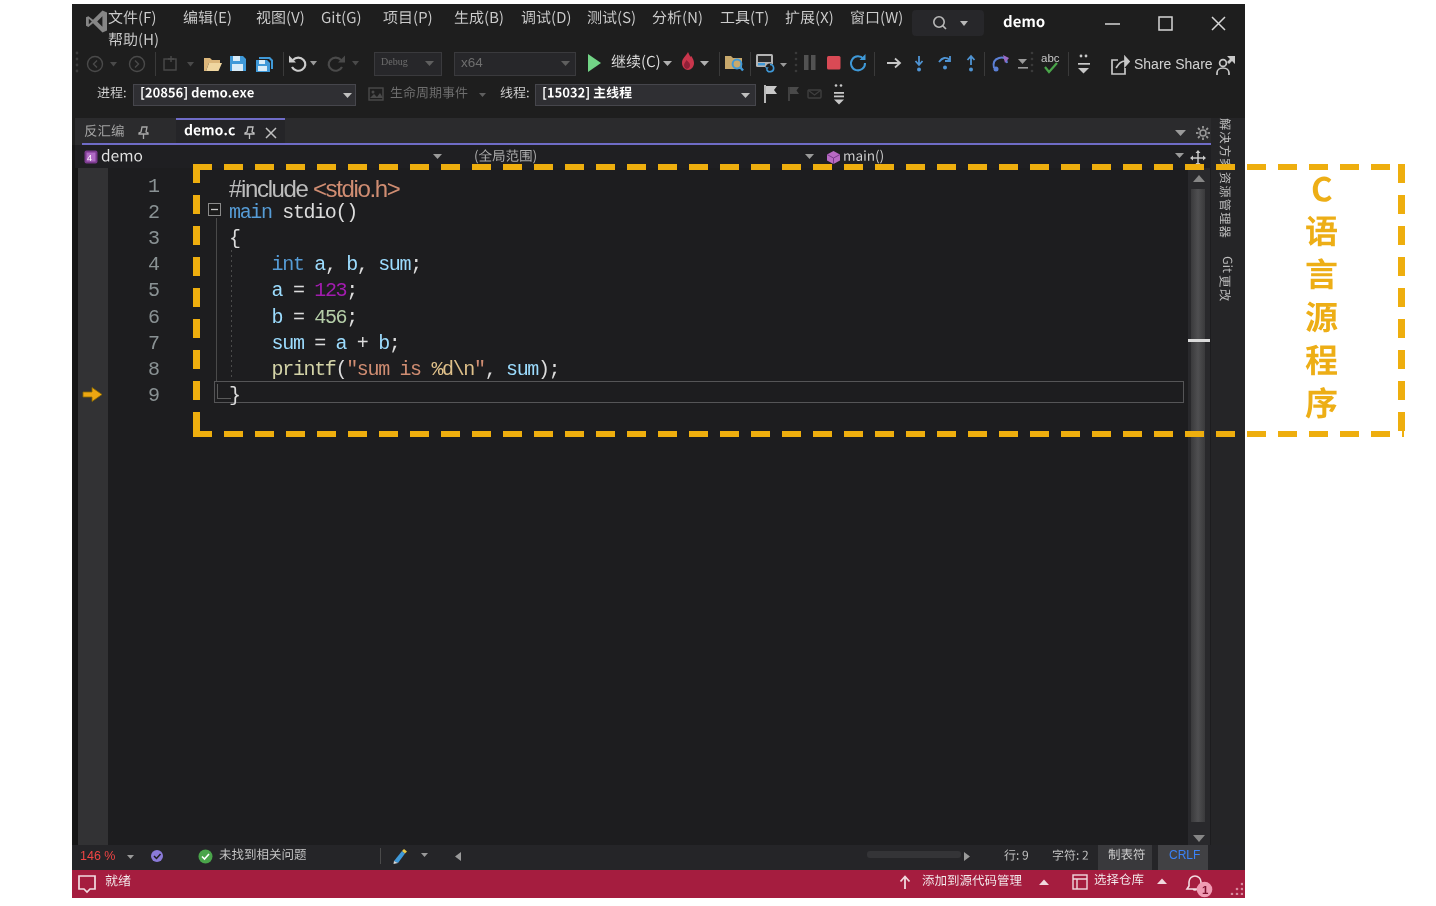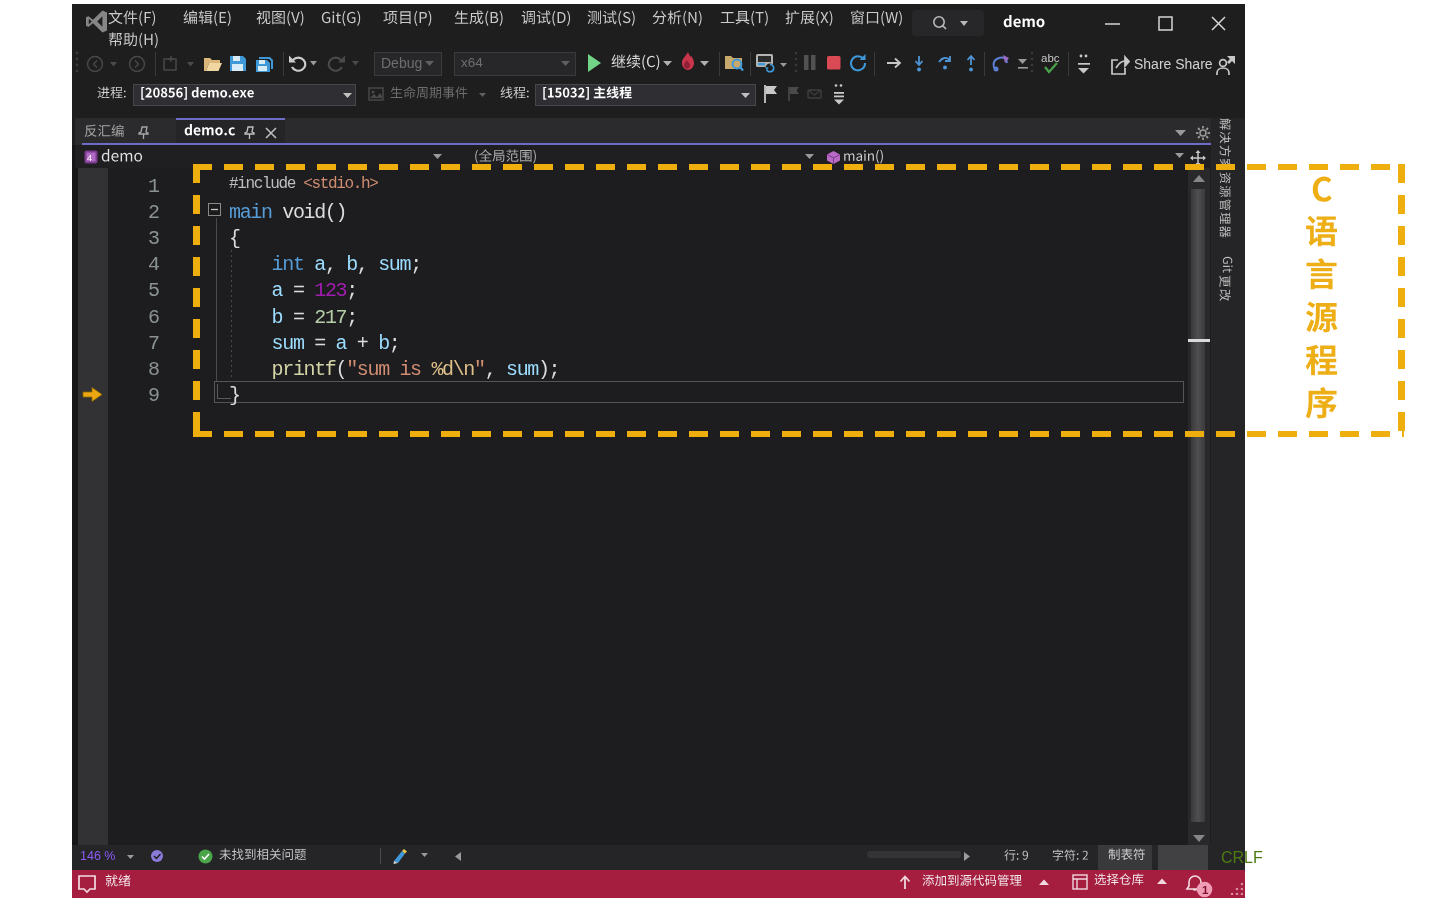--- a/index.html
+++ b/index.html
@@ -286,21 +286,21 @@
 <div style="position:absolute;left:283px;top:52px;width:1px;height:24px;z-index:6;background:#3a3a3a"></div>
 <svg style="position:absolute;left:288px;top:53px;z-index:6;" width="82" height="22" viewBox="0 0 82 22">
     <path d="M5 7 A7 6.5 0 1 1 4 14" fill="none" stroke="#cdcdcd" stroke-width="2.2"></path>
     <path d="M1 2.5v7h7z" fill="#cdcdcd"></path>
     <path d="M22 8l3.5 4.5 3.5-4.5z" fill="#9a9a9a"></path>
     <path d="M53 7 A7 6.5 0 1 0 54 14" fill="none" stroke="#4a4a4a" stroke-width="2.2"></path>
     <path d="M57 2.5v7h-7z" fill="#4a4a4a"></path>
     <path d="M64 8l3.5 4.5 3.5-4.5z" fill="#4a4a4a"></path>
   </svg>
 <div style="position:absolute;left:374px;top:52px;width:68px;height:24px;z-index:6;background:#27272a;border:1px solid #3a3a3d"></div>
-<div style="position:absolute;left:381px;top:56px;z-index:7;font-family:Liberation Sans, sans-serif;font-size:14px;color:#6e6e6e;font-weight:400;letter-spacing:0px;white-space:pre;line-height:1.1">Debug</div>
+<div style="position:absolute;left:381px;top:56px;z-index:7;font-family:Liberation Serif, serif;font-size:10px;color:#6e6e6e;font-weight:400;letter-spacing:0px;white-space:pre;line-height:1.1">Debug</div>
 <svg style="position:absolute;left:424px;top:60px;z-index:7;" width="12" height="10" viewBox="0 0 12 10">
     <path d="M1 1l4.5 5L10 1z" fill="#5f5f5f"></path>
   </svg>
 <div style="position:absolute;left:454px;top:52px;width:122px;height:24px;z-index:6;background:#27272a;border:1px solid #3a3a3d"></div>
 <div style="position:absolute;left:461px;top:56px;z-index:7;font-family:'Liberation Sans',sans-serif;font-size:13.5px;color:#6e6e6e;font-weight:400;letter-spacing:0px;white-space:pre;line-height:1.1">x64</div>
 <svg style="position:absolute;left:560px;top:60px;z-index:7;" width="12" height="10" viewBox="0 0 12 10">
     <path d="M1 1l4.5 5L10 1z" fill="#5f5f5f"></path>
   </svg>
 <svg style="position:absolute;left:586px;top:53px;z-index:6;" width="16" height="20" viewBox="0 0 16 20">
     <path d="M2 1l13 9-13 9z" fill="#72d486"></path>
@@ -593,26 +593,26 @@
   </svg>
 <div style="position:absolute;left:130px;top:174.5px;width:30px;text-align:right;z-index:5;font-family:'Liberation Mono',monospace;font-size:20px;color:#8a9294">1</div>
 <div style="position:absolute;left:130px;top:200.7px;width:30px;text-align:right;z-index:5;font-family:'Liberation Mono',monospace;font-size:20px;color:#8a9294">2</div>
 <div style="position:absolute;left:130px;top:226.9px;width:30px;text-align:right;z-index:5;font-family:'Liberation Mono',monospace;font-size:20px;color:#8a9294">3</div>
 <div style="position:absolute;left:130px;top:253.1px;width:30px;text-align:right;z-index:5;font-family:'Liberation Mono',monospace;font-size:20px;color:#8a9294">4</div>
 <div style="position:absolute;left:130px;top:279.3px;width:30px;text-align:right;z-index:5;font-family:'Liberation Mono',monospace;font-size:20px;color:#8a9294">5</div>
 <div style="position:absolute;left:130px;top:305.5px;width:30px;text-align:right;z-index:5;font-family:'Liberation Mono',monospace;font-size:20px;color:#8a9294">6</div>
 <div style="position:absolute;left:130px;top:331.7px;width:30px;text-align:right;z-index:5;font-family:'Liberation Mono',monospace;font-size:20px;color:#8a9294">7</div>
 <div style="position:absolute;left:130px;top:357.9px;width:30px;text-align:right;z-index:5;font-family:'Liberation Mono',monospace;font-size:20px;color:#8a9294">8</div>
 <div style="position:absolute;left:130px;top:384.1px;width:30px;text-align:right;z-index:5;font-family:'Liberation Mono',monospace;font-size:20px;color:#8a9294">9</div>
-<div style="position:absolute;left:229px;top:174.5px;z-index:5;font-family:Liberation Mono, monospace;font-size:16px;color:#dcdcdc;letter-spacing:-1.35px;white-space:pre"><span style="color:#bdbdbd">#include</span> <span style="color:#d08d72">&lt;stdio.h&gt;</span></div>
-<div style="position:absolute;left:229px;top:200.7px;z-index:5;font-family:'Liberation Mono',monospace;font-size:20px;color:#dcdcdc;letter-spacing:-1.35px;white-space:pre"><span style="color:#569cd6">main</span><span style="color:#dcdcdc"> void()</span></div>
+<div style="position:absolute;left:229px;top:174.5px;z-index:5;font-family:Liberation Sans, sans-serif;font-size:24px;color:#dcdcdc;letter-spacing:-1.35px;white-space:pre"><span style="color:#bdbdbd">#include</span> <span style="color:#d08d72">&lt;stdio.h&gt;</span></div>
+<div style="position:absolute;left:229px;top:200.7px;z-index:5;font-family:'Liberation Mono',monospace;font-size:20px;color:#dcdcdc;letter-spacing:-1.35px;white-space:pre"><span style="color:#569cd6">main</span><span style="color:#dcdcdc"> stdio()</span></div>
 <div style="position:absolute;left:229px;top:226.9px;z-index:5;font-family:'Liberation Mono',monospace;font-size:20px;color:#dcdcdc;letter-spacing:-1.35px;white-space:pre"><span style="color:#dcdcdc">{</span></div>
 <div style="position:absolute;left:229px;top:253.1px;z-index:5;font-family:'Liberation Mono',monospace;font-size:20px;color:#dcdcdc;letter-spacing:-1.35px;white-space:pre">    <span style="color:#569cd6">int</span> <span style="color:#9cdcfe">a</span><span style="color:#dcdcdc">, </span><span style="color:#9cdcfe">b</span><span style="color:#dcdcdc">, </span><span style="color:#9cdcfe">sum</span><span style="color:#dcdcdc">;</span></div>
 <div style="position:absolute;left:229px;top:279.3px;z-index:5;font-family:'Liberation Mono',monospace;font-size:20px;color:#dcdcdc;letter-spacing:-1.35px;white-space:pre">    <span style="color:#9cdcfe">a</span><span style="color:#dcdcdc"> = </span><span style="color:#a21caf">123</span><span style="color:#dcdcdc">;</span></div>
-<div style="position:absolute;left:229px;top:305.5px;z-index:5;font-family:'Liberation Mono',monospace;font-size:20px;color:#dcdcdc;letter-spacing:-1.35px;white-space:pre">    <span style="color:#9cdcfe">b</span><span style="color:#dcdcdc"> = </span><span style="color:#b5cea8">217</span><span style="color:#dcdcdc">;</span></div>
+<div style="position:absolute;left:229px;top:305.5px;z-index:5;font-family:'Liberation Mono',monospace;font-size:20px;color:#dcdcdc;letter-spacing:-1.35px;white-space:pre">    <span style="color:#9cdcfe">b</span><span style="color:#dcdcdc"> = </span><span style="color:#b5cea8">456</span><span style="color:#dcdcdc">;</span></div>
 <div style="position:absolute;left:229px;top:331.7px;z-index:5;font-family:'Liberation Mono',monospace;font-size:20px;color:#dcdcdc;letter-spacing:-1.35px;white-space:pre">    <span style="color:#9cdcfe">sum</span><span style="color:#dcdcdc"> = </span><span style="color:#9cdcfe">a</span><span style="color:#dcdcdc"> + </span><span style="color:#9cdcfe">b</span><span style="color:#dcdcdc">;</span></div>
 <div style="position:absolute;left:229px;top:357.9px;z-index:5;font-family:'Liberation Mono',monospace;font-size:20px;color:#dcdcdc;letter-spacing:-1.35px;white-space:pre">    <span style="color:#d4d4a8">printf</span><span style="color:#dcdcdc">(</span><span style="color:#d08d72">"sum is </span><span style="color:#dfc08a">%d</span><span style="color:#dfc08a">\n</span><span style="color:#d08d72">"</span><span style="color:#dcdcdc">, </span><span style="color:#9cdcfe">sum</span><span style="color:#dcdcdc">);</span></div>
 <div style="position:absolute;left:229px;top:384.1px;z-index:5;font-family:'Liberation Mono',monospace;font-size:20px;color:#dcdcdc;letter-spacing:-1.35px;white-space:pre"><span style="color:#dcdcdc">}</span></div>
 <svg style="position:absolute;left:208px;top:203px;z-index:6;" width="14" height="14" viewBox="0 0 14 14">
     <rect x="0.5" y="0.5" width="12" height="12" fill="#1b1b1b" stroke="#8a8a8a"></rect>
     <line x1="3" y1="6.5" x2="10" y2="6.5" stroke="#c8c8c8" stroke-width="1.3"></line>
   </svg>
 <div style="position:absolute;left:216px;top:218px;width:1px;height:164px;z-index:4;background:#4a4a4a"></div>
 <div style="position:absolute;left:231px;top:250px;width:1px;height:130px;z-index:4;background:repeating-linear-gradient(180deg,#4a4a4a 0 2px,transparent 2px 5px)"></div>
 <div style="position:absolute;left:214px;top:381px;width:970px;height:21.5px;z-index:4;border:1.5px solid #555557"></div>
@@ -667,21 +667,21 @@
     </svg>
   </div>
 <svg style="position:absolute;left:1218px;top:275px;z-index:6;overflow:visible" width="16" height="28" fill="#bdbdbd">
     <g transform="translate(0,0.0) rotate(90 6.2 6.2)">
       <use href="#g400_66f4" transform="translate(0.0,10.0) scale(0.01250,-0.01250)"></use>
     </g>
     <g transform="translate(0,13.8) rotate(90 6.2 6.2)">
       <use href="#g400_6539" transform="translate(0.0,10.0) scale(0.01250,-0.01250)"></use>
     </g>
   </svg>
-<div style="position:absolute;left:80px;top:850px;z-index:5;font-family:'Liberation Sans',sans-serif;font-size:12.5px;color:#8b5cf6;font-weight:400;letter-spacing:0px;white-space:pre;line-height:1.1">146 %</div>
+<div style="position:absolute;left:80px;top:850px;z-index:5;font-family:'Liberation Sans',sans-serif;font-size:12.5px;color:#ef4444;font-weight:400;letter-spacing:0px;white-space:pre;line-height:1.1">146 %</div>
 <svg style="position:absolute;left:126px;top:854px;z-index:6;" width="10" height="8" viewBox="0 0 10 8">
     <path d="M1 1l3.5 4L8 1z" fill="#9a9a9a"></path>
   </svg>
 <svg style="position:absolute;left:150px;top:849px;z-index:6;" width="15" height="15" viewBox="0 0 15 15">
     <circle cx="7" cy="7" r="6" fill="#8a7ad8"></circle>
     <path d="M4 7l2.5 2.5L10.5 5" stroke="#1e1e1e" stroke-width="1.5" fill="none"></path>
   </svg>
 <svg style="position:absolute;left:198px;top:849px;z-index:6;" width="15" height="15" viewBox="0 0 15 15">
     <circle cx="7.5" cy="7.5" r="7" fill="#4aa54a"></circle>
     <path d="M4 7.5l2.5 2.5 4.5-5" stroke="#fff" stroke-width="1.6" fill="none"></path>
@@ -722,21 +722,21 @@
     <use href="#g400_3a" transform="translate(24.0,9.6) scale(0.01200,-0.01200)"></use>
     <use href="#g400_32" transform="translate(30.0,9.6) scale(0.01200,-0.01200)"></use>
   </svg>
 <div style="position:absolute;left:1098px;top:845px;width:54px;height:25px;z-index:5;background:#39393c"></div>
 <svg style="position:absolute;left:1108px;top:849px;z-index:6;opacity:1;overflow:visible" width="40" height="16" fill="#d2d2d2">
     <use href="#g400_5236" transform="translate(0.0,10.0) scale(0.01250,-0.01250)"></use>
     <use href="#g400_8868" transform="translate(12.5,10.0) scale(0.01250,-0.01250)"></use>
     <use href="#g400_7b26" transform="translate(25.0,10.0) scale(0.01250,-0.01250)"></use>
   </svg>
 <div style="position:absolute;left:1158px;top:845px;width:50px;height:25px;z-index:5;background:#414144"></div>
-<div style="position:absolute;left:1221px;top:849px;z-index:6;font-family:'Liberation Sans',sans-serif;font-size:16px;color:#4d7c0f;font-weight:400;letter-spacing:0px;white-space:pre;line-height:1.1">CRLF</div>
+<div style="position:absolute;left:1169px;top:849px;z-index:6;font-family:'Liberation Sans',sans-serif;font-size:12px;color:#3b82f6;font-weight:400;letter-spacing:0px;white-space:pre;line-height:1.1">CRLF</div>
 <svg style="position:absolute;left:77px;top:874px;z-index:6;" width="20" height="20" viewBox="0 0 20 20">
     <path d="M2 2h16v13h-5l-3 3-3-3H2z" fill="none" stroke="#f2dce2" stroke-width="1.7"></path>
   </svg>
 <svg style="position:absolute;left:105px;top:875px;z-index:5;opacity:1;overflow:visible" width="28" height="16" fill="#f4eef0">
     <use href="#g400_5c31" transform="translate(0.0,10.4) scale(0.01300,-0.01300)"></use>
     <use href="#g400_7eea" transform="translate(13.0,10.4) scale(0.01300,-0.01300)"></use>
   </svg>
 <svg style="position:absolute;left:897px;top:874px;z-index:6;" width="16" height="16" viewBox="0 0 16 16">
     <path d="M8 15V3M3.5 7.5 8 2.5l4.5 5" fill="none" stroke="#f0d8de" stroke-width="1.8"></path>
   </svg>

